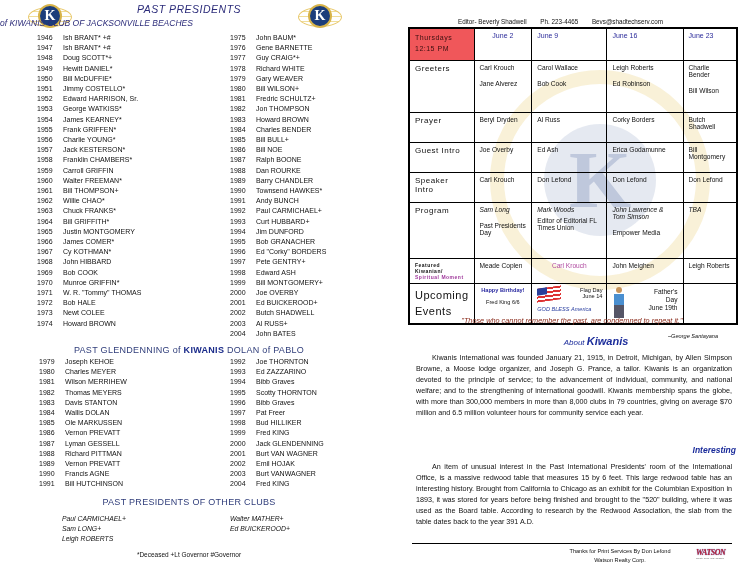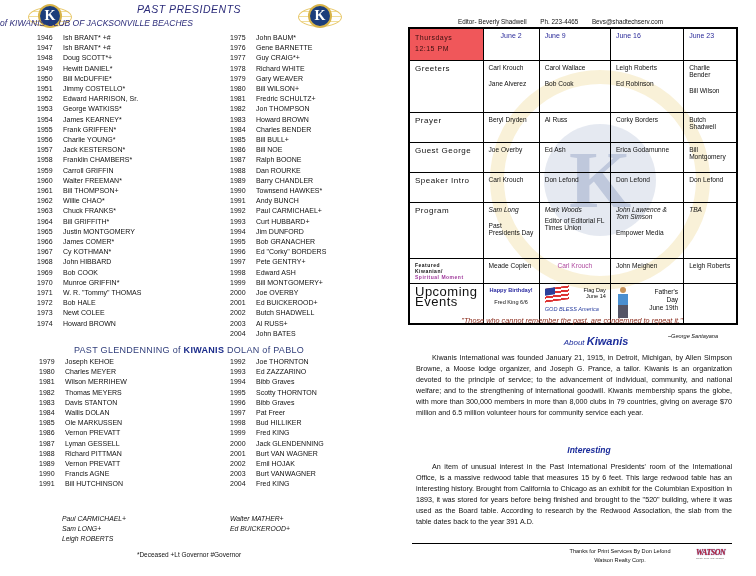--- a/index.html
+++ b/index.html
@@ -69,21 +69,21 @@
   .dad { display: inline-block; width: 14px; height: 32px; position: relative; }
   .dad::before { content: ""; position: absolute; left: 4px; top: 0; width: 6px; height: 6px; border-radius: 50%; background: #c8945a; }
   .dad::after { content: ""; position: absolute; left: 2px; top: 7px; width: 10px; height: 24px; background: linear-gradient(#4a8fd0 0 45%, #556 45%); }
 
   .quote { position: absolute; left: 412px; top: 316px; width: 320px; text-align: center; font: italic 7.3px "Liberation Sans", sans-serif; color: #8a2a1a; }
   .quote-by { position: absolute; left: 668px; top: 333px; font: italic 5.6px "Liberation Sans", sans-serif; }
   .about { position: absolute; left: 436px; top: 335px; width: 320px; text-align: center; color: #1a2b9a; font-style: italic; font-size: 8px; }
   .about b { font-size: 11px; }
   .para { position: absolute; left: 416px; width: 316px; font-size: 7.2px; line-height: 11.1px; text-align: justify; }
   .para p { text-indent: 16px; }
-  .interesting { position: absolute; left: 429px; top: 445px; width: 320px; text-align: center; color: #1a2b9a; font: italic bold 8.5px "Liberation Sans", sans-serif; }
+  .interesting { position: absolute; left: 416px; top: 445px; width: 320px; text-align: right; color: #1a2b9a; font: italic bold 8.5px "Liberation Sans", sans-serif; }
   .rule { position: absolute; left: 412px; top: 543px; width: 320px; border-top: 1px solid #000; }
   .thanks { position: absolute; left: 530px; top: 547px; width: 180px; text-align: center; font-size: 5.6px; line-height: 9px; }
   .watson { position: absolute; left: 696px; top: 548px; width: 40px; height: 18px; }
   .watson .w { color: #c0243a; font: italic bold 8px "Liberation Serif", serif; letter-spacing: -0.5px; text-shadow: 0 0 1px #2a3f9a; }
   .watson .s { font-size: 2.5px; color: #666; }
 </style>
 </head>
 <body>
 
 <div class="left">
@@ -444,20 +444,21 @@
       <div class="row">
         <span class="yr">2003</span>
         <span>Burt VANWAGNER</span>
       </div>
       <div class="row">
         <span class="yr">2004</span>
         <span>Fred KING</span>
       </div>
     </div>
 
+  <div class="sect-title" style="top:497px;">PAST PRESIDENTS OF OTHER CLUBS</div>
   <div class="other" id="other-col1" style="left:62px;top:514px;">
       <div>Paul CARMICHAEL+</div>
       <div>Sam LONG+</div>
       <div>Leigh ROBERTS</div>
     </div>
   <div class="other" id="other-col2" style="left:230px;top:514px;">
       <div>Walter MATHER+</div>
       <div>Ed BUICKEROOD+</div>
     </div>
 
@@ -506,21 +507,21 @@
         </td>
   </tr>
   <tr style="height:30px">
     <td class="lbl">Prayer</td>
     <td>Beryl Dryden</td>
     <td>Al Russ</td>
     <td>Corky Borders</td>
     <td>Butch Shadwell</td>
   </tr>
   <tr style="height:30px">
-    <td class="lbl">Guest George</td>
+    <td class="lbl">Guest Intro</td>
     <td>Joe Overby</td>
     <td>Ed Ash</td>
     <td>Erica Godamunne</td>
     <td>Bill Montgomery</td>
   </tr>
   <tr style="height:30px">
     <td class="lbl">Speaker Intro</td>
     <td>Carl Krouch</td>
     <td>Don Lefond</td>
     <td>Don Lefond</td>
@@ -538,21 +539,21 @@
       <div class="small">Featured</div>
       <div class="small">Kiwanian/</div>
       <div class="small purple">Spiritual Moment</div>
     </td>
     <td>Meade Coplen</td>
     <td class="pink" style="text-align:center">Carl Krouch</td>
     <td>John Meighen</td>
     <td>Leigh Roberts</td>
   </tr>
   <tr style="height:34px">
-    <td class="lbl" style="font-size:13px;line-height:10px">Upcoming Events</td>
+    <td class="lbl" style="font-size:11px;line-height:16px">Upcoming Events</td>
     <td style="text-align:center;font-size:5.6px">
       <div style="color:#2a2aa0;font-weight:bold">Happy Birthday!</div>
       <div style="margin-top:6px">Fred King 6/6</div>
     </td>
     <td style="font-size:5.6px;position:relative">
       <span class="flag"></span>
       <span style="position:absolute;right:4px;top:3px;text-align:right;width:34px">Flag Day June 14</span>
       <div style="color:#2a3fa0;font-style:italic;margin-top:4px">GOD BLESS America</div>
     </td>
     <td style="position:relative;font-size:6.6px">

